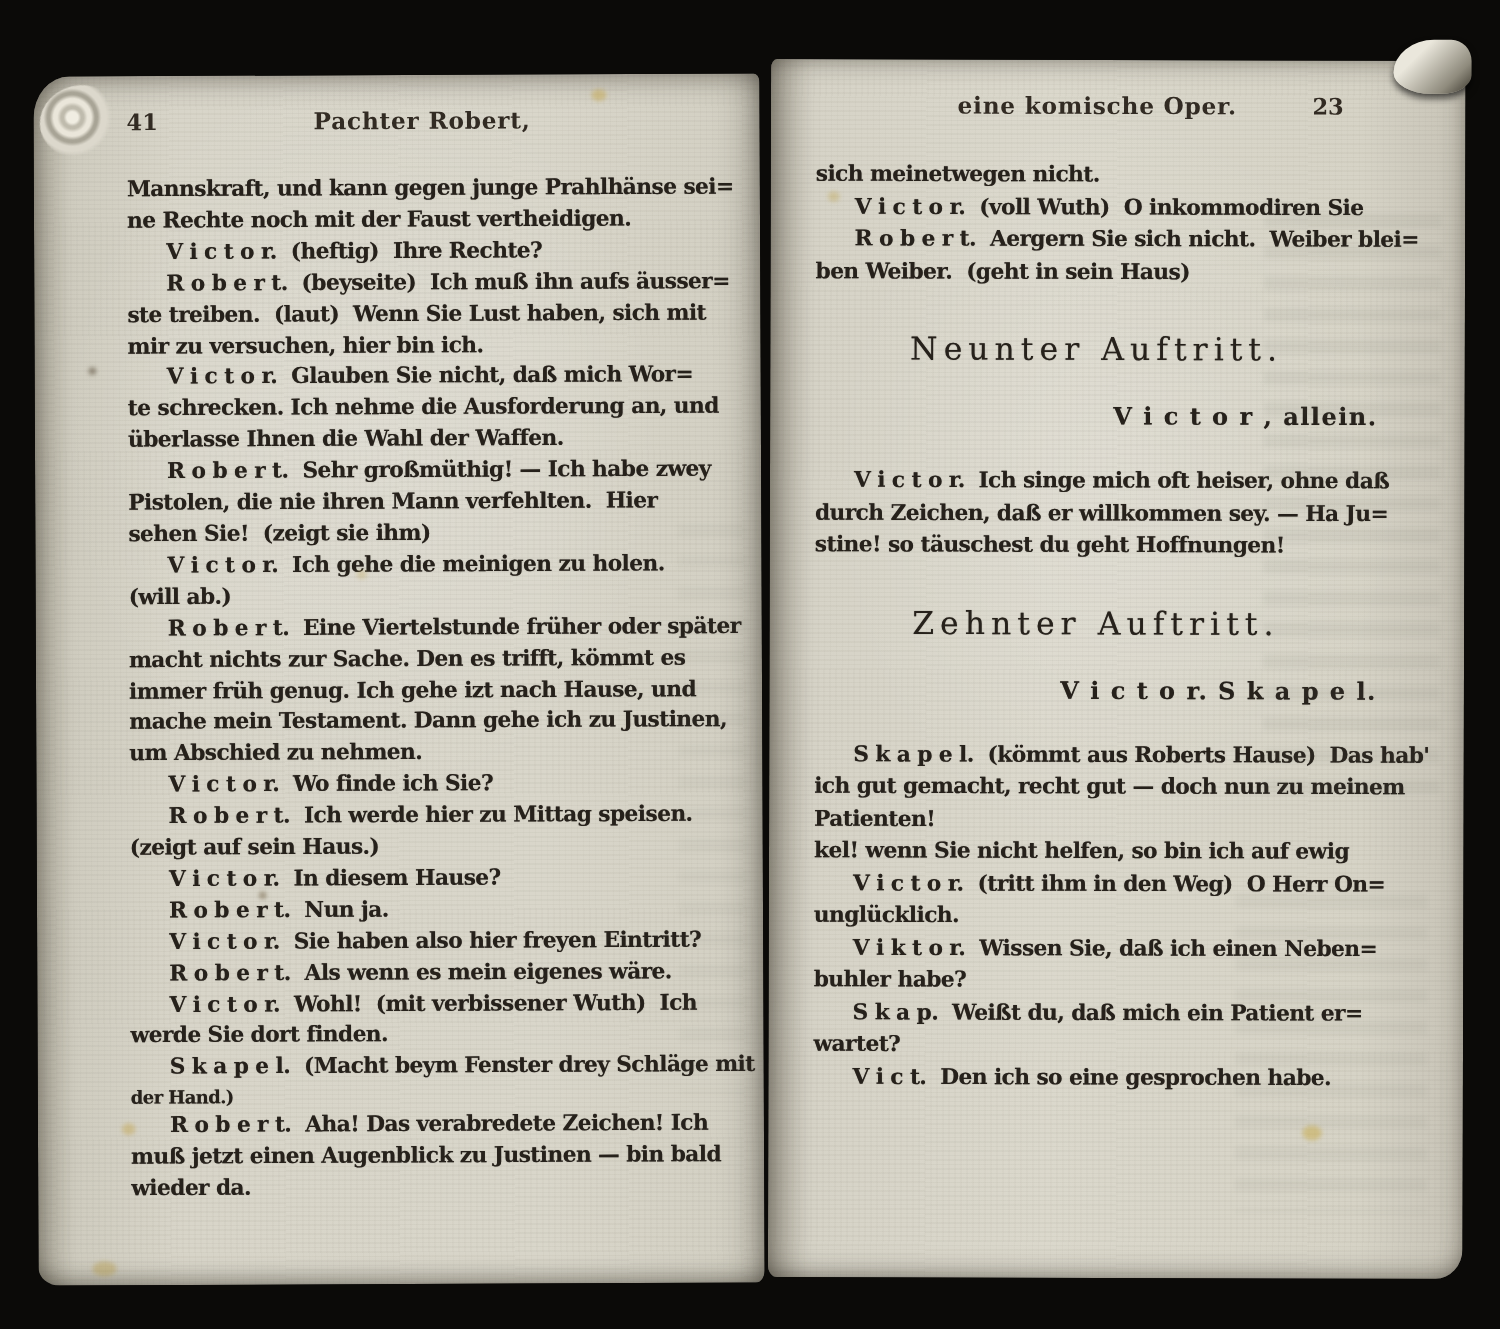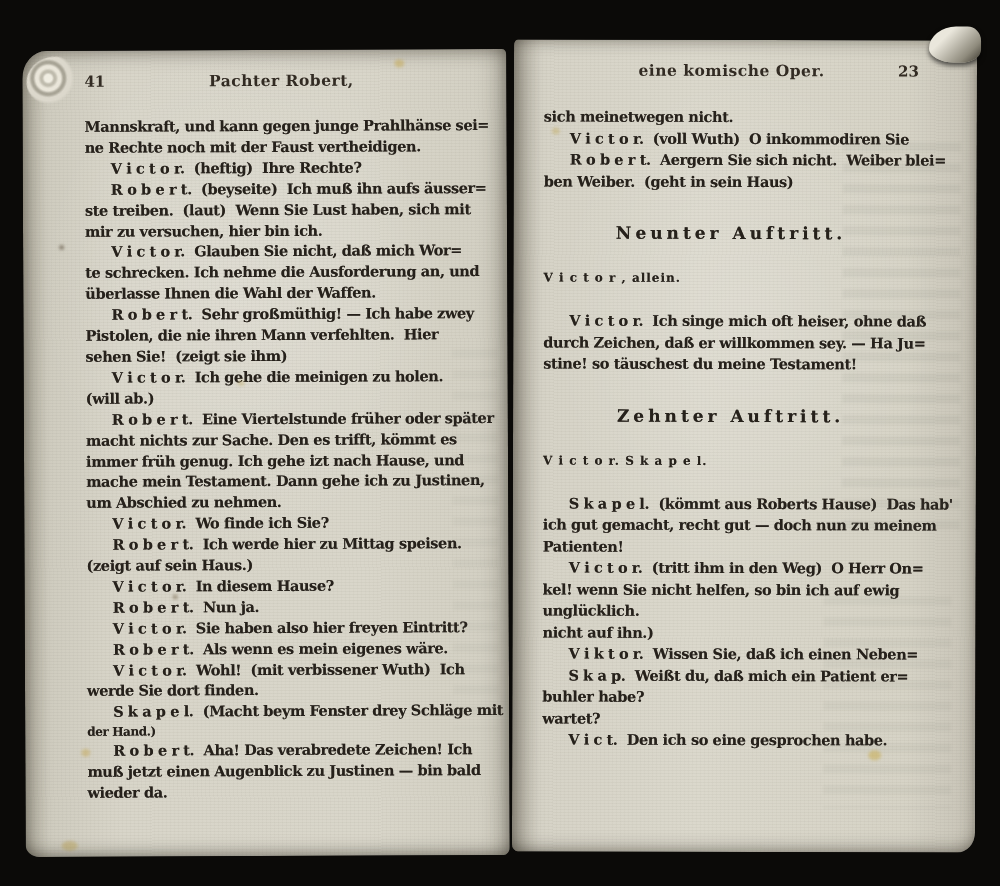--- a/index.html
+++ b/index.html
@@ -44,37 +44,37 @@
   }
   .inner{position:absolute;inset:0;}
   .page.left  .inner{padding:20px 28px 0 62px;}
   .page.right .inner{padding:20px 58px 0 30px;}
   .page-head{
     display:grid;grid-template-columns:44px 1fr 44px;align-items:baseline;
     color:#322b23;font-weight:700;font-size:15.5px;line-height:22px;
   }
   .page-head .run{text-align:center;letter-spacing:.5px;}
   .page-head .pnum{font-size:15px;}
-  .page-head .pnum.alignright{text-align:right;}
+  .page-head .pnum.alignright{}
   .pagebody{margin-top:24px;}
   .line{
     white-space:pre;font-weight:700;font-size:14.5px;line-height:20.9px;
     letter-spacing:-0.4px;
     text-shadow:0 0 .5px rgba(38,33,27,.55);
   }
   .page.right .line{line-height:21.5px;}
   .line.indent{padding-left:26px;}
   .line.small{font-size:12px;line-height:18px;}
   .heading{
-    text-align:center;font-weight:700;font-size:17px;line-height:30px;
+    text-align:center;font-weight:400;font-size:21px;line-height:30px;
     letter-spacing:4px;margin-top:26px;
     text-shadow:0 0 .6px rgba(38,33,27,.6);
   }
   .subheading{
-    text-align:left;font-weight:700;font-size:12px;line-height:24px;
+    text-align:right;font-weight:700;font-size:16px;line-height:24px;
     letter-spacing:1px;margin-top:18px;margin-bottom:20px;
     text-shadow:0 0 .5px rgba(38,33,27,.55);
   }
   
   .ghost{
     position:absolute;pointer-events:none;filter:blur(1.6px);opacity:.55;
     background:repeating-linear-gradient(180deg,
       rgba(104,108,96,.14) 0 9px, rgba(0,0,0,0) 9px 21px);
   }
   .ghost.g1{right:16px;top:102px;width:118px;height:392px;}
@@ -172,33 +172,32 @@
       </div>
       <div class="pagebody" id="right-body">
           <div class="line">sich meinetwegen nicht.</div>
           <div class="line indent">V i c t o r.  (voll Wuth)  O inkommodiren Sie</div>
           <div class="line indent">R o b e r t.  Aergern Sie sich nicht.  Weiber blei=</div>
           <div class="line">ben Weiber.  (geht in sein Haus)</div>
           <div class="heading">Neunter Auftritt.</div>
           <div class="subheading">V i c t o r ,  allein.</div>
           <div class="line indent">V i c t o r.  Ich singe mich oft heiser, ohne daß</div>
           <div class="line">durch Zeichen, daß er willkommen sey. — Ha Ju=</div>
-          <div class="line">stine! so täuschest du meine Testament!</div>
+          <div class="line">stine! so täuschest du geht Hoffnungen!</div>
           <div class="heading">Zehnter Auftritt.</div>
           <div class="subheading">V i c t o r.  S k a p e l.</div>
           <div class="line indent">S k a p e l.  (kömmt aus Roberts Hause)  Das hab'</div>
           <div class="line">ich gut gemacht, recht gut — doch nun zu meinem</div>
           <div class="line">Patienten!</div>
+          <div class="line">kel! wenn Sie nicht helfen, so bin ich auf ewig</div>
           <div class="line indent">V i c t o r.  (tritt ihm in den Weg)  O Herr On=</div>
-          <div class="line">kel! wenn Sie nicht helfen, so bin ich auf ewig</div>
           <div class="line">unglücklich.</div>
-          <div class="line">nicht auf ihn.)</div>
           <div class="line indent">V i k t o r.  Wissen Sie, daß ich einen Neben=</div>
+          <div class="line">buhler habe?</div>
           <div class="line indent">S k a p.  Weißt du, daß mich ein Patient er=</div>
-          <div class="line">buhler habe?</div>
           <div class="line">wartet?</div>
           <div class="line indent">V i c t.  Den ich so eine gesprochen habe.</div>
         </div>
     </div>
     <div class="curl-tr"></div>
     <div class="ghost g1"></div>
     <div class="ghost g2"></div>
     <div class="stain s6"></div>
     <div class="stain s7"></div>
   </div>

